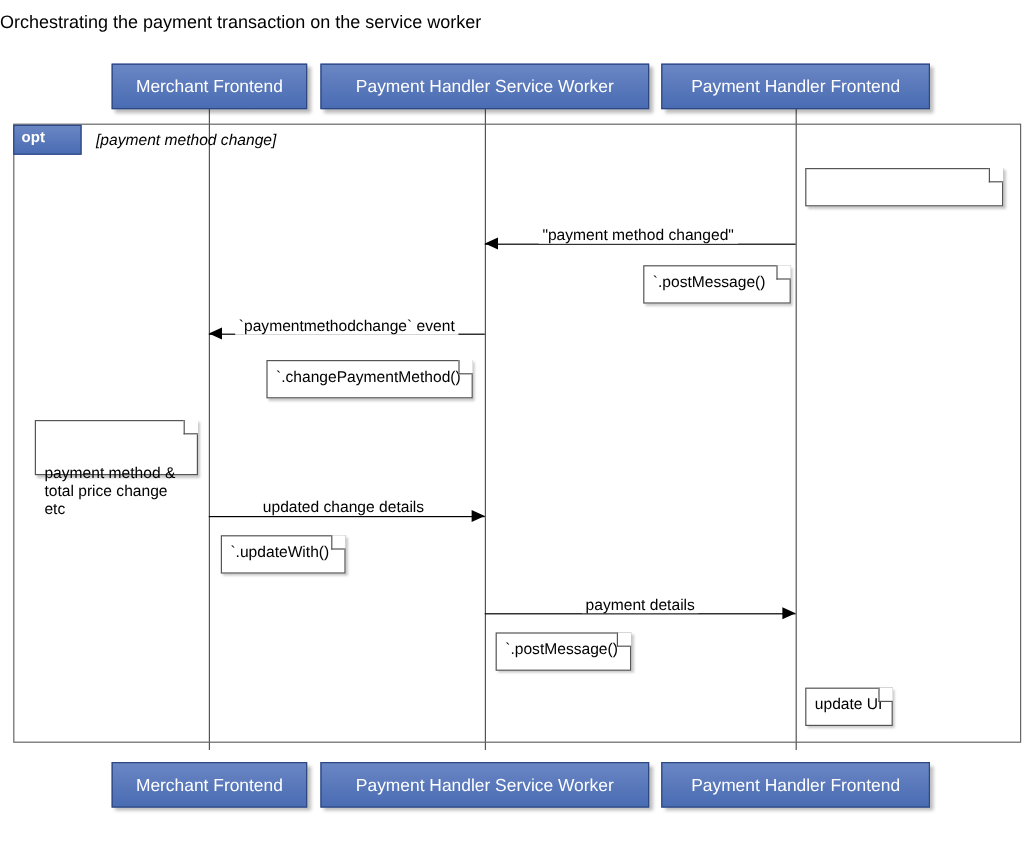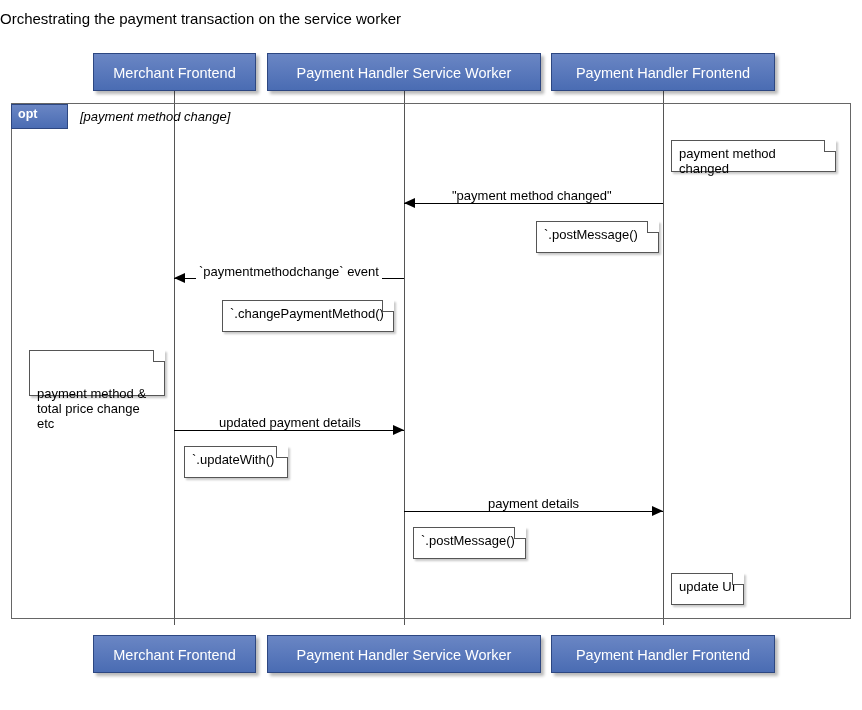--- a/index.html
+++ b/index.html
@@ -136,21 +136,20 @@
   <div class="participant" style="left:93px; top:53px; width:163px;">Merchant Frontend</div>
   <div class="participant" style="left:267px; top:53px; width:274px;">Payment Handler Service Worker</div>
   <div class="participant" style="left:551px; top:53px; width:224px;">Payment Handler Frontend</div>
 
   <div class="frame" style="left:11px; top:103px; width:840px; height:516px;"></div>
   <div class="frame-label" style="left:11px; top:104px; width:57px; height:21px;">opt</div>
   <div class="frame-cond" style="left:80px; top:109px;font-style:italic;">[payment method change]</div>
 
   <div class="note" style="left:671px; top:140px; width:165px; height:32px;">
     <span class="fold"></span>
-    <span>payment method changed</span>
   </div>
 
   <div class="msg-line" style="left:404px; top:203px; width:259px;"></div>
   <div class="arrow-head arrow-left" style="left:404px; top:198px;"></div>
   <div class="msg-label" style="left:449px; top:188px;">"payment method changed"</div>
 
   <div class="note" style="left:536px; top:221px; width:123px; height:32px;">
     <span class="fold"></span>
     <span>`.postMessage()</span>
   </div>
@@ -165,21 +164,21 @@
   </div>
 
   <div class="note" style="left:29px; top:350px; width:136px; height:46px; white-space:pre-line;">
     <span class="fold"></span>
     <span>payment method &amp;
 total price change etc</span>
   </div>
 
   <div class="msg-line" style="left:174px; top:430px; width:230px;"></div>
   <div class="arrow-head arrow-right" style="left:393px; top:425px;"></div>
-  <div class="msg-label" style="left:216px; top:415px;">updated payment details</div>
+  <div class="msg-label" style="left:216px; top:415px;">updated change details</div>
 
   <div class="note" style="left:184px; top:446px; width:104px; height:32px;">
     <span class="fold"></span>
     <span>`.updateWith()</span>
   </div>
 
   <div class="msg-line" style="left:404px; top:511px; width:259px;"></div>
   <div class="arrow-head arrow-right" style="left:652px; top:506px;"></div>
   <div class="msg-label" style="left:485px; top:496px;">payment details</div>
 

